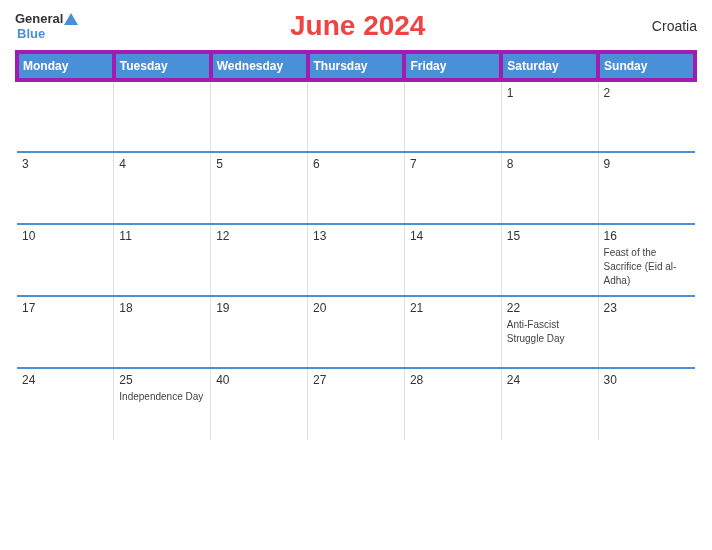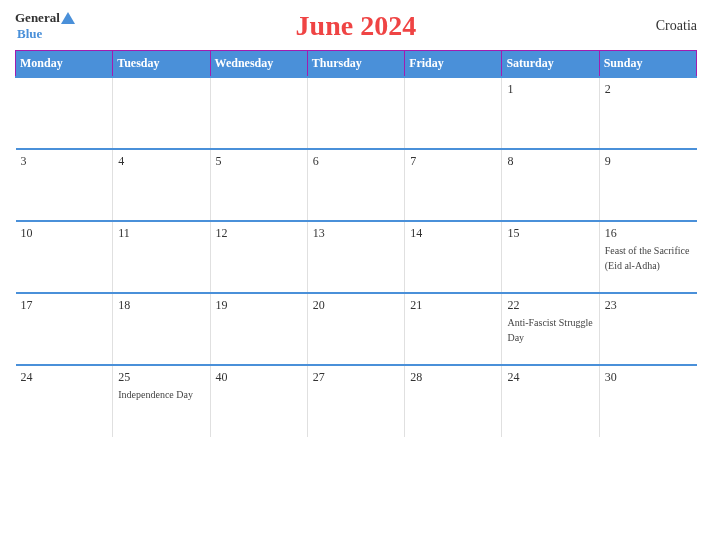--- a/index.html
+++ b/index.html
@@ -8,21 +8,20 @@
       background: #fff;
       width: 712px;
       height: 550px;
       overflow: hidden;
     }
     .page {
       width: 712px;
       height: 550px;
       background: #fff;
       padding: 10px 15px 15px 15px;
-      font-family: Liberation Serif, serif;
     }
     .header {
       display: flex;
       align-items: center;
       justify-content: space-between;
       margin-bottom: 8px;
     }
     .logo-text-general {
       font-size: 13px;
       font-weight: bold;
@@ -55,21 +54,21 @@
       border-collapse: collapse;
       table-layout: fixed;
     }
     .calendar-table thead tr th {
       background: #4a90d9;
       color: #fff;
       font-size: 12px;
       font-weight: bold;
       padding: 5px 4px;
       text-align: left;
-      border: 1px solid #a21caf;
+      border: 4px solid #a21caf;
     }
     .calendar-table tbody tr {
       border-top: 2px solid #4a90d9;
     }
     .calendar-table tbody tr td {
       vertical-align: top;
       padding: 4px 5px;
       height: 72px;
       font-size: 12px;
       color: #333;

